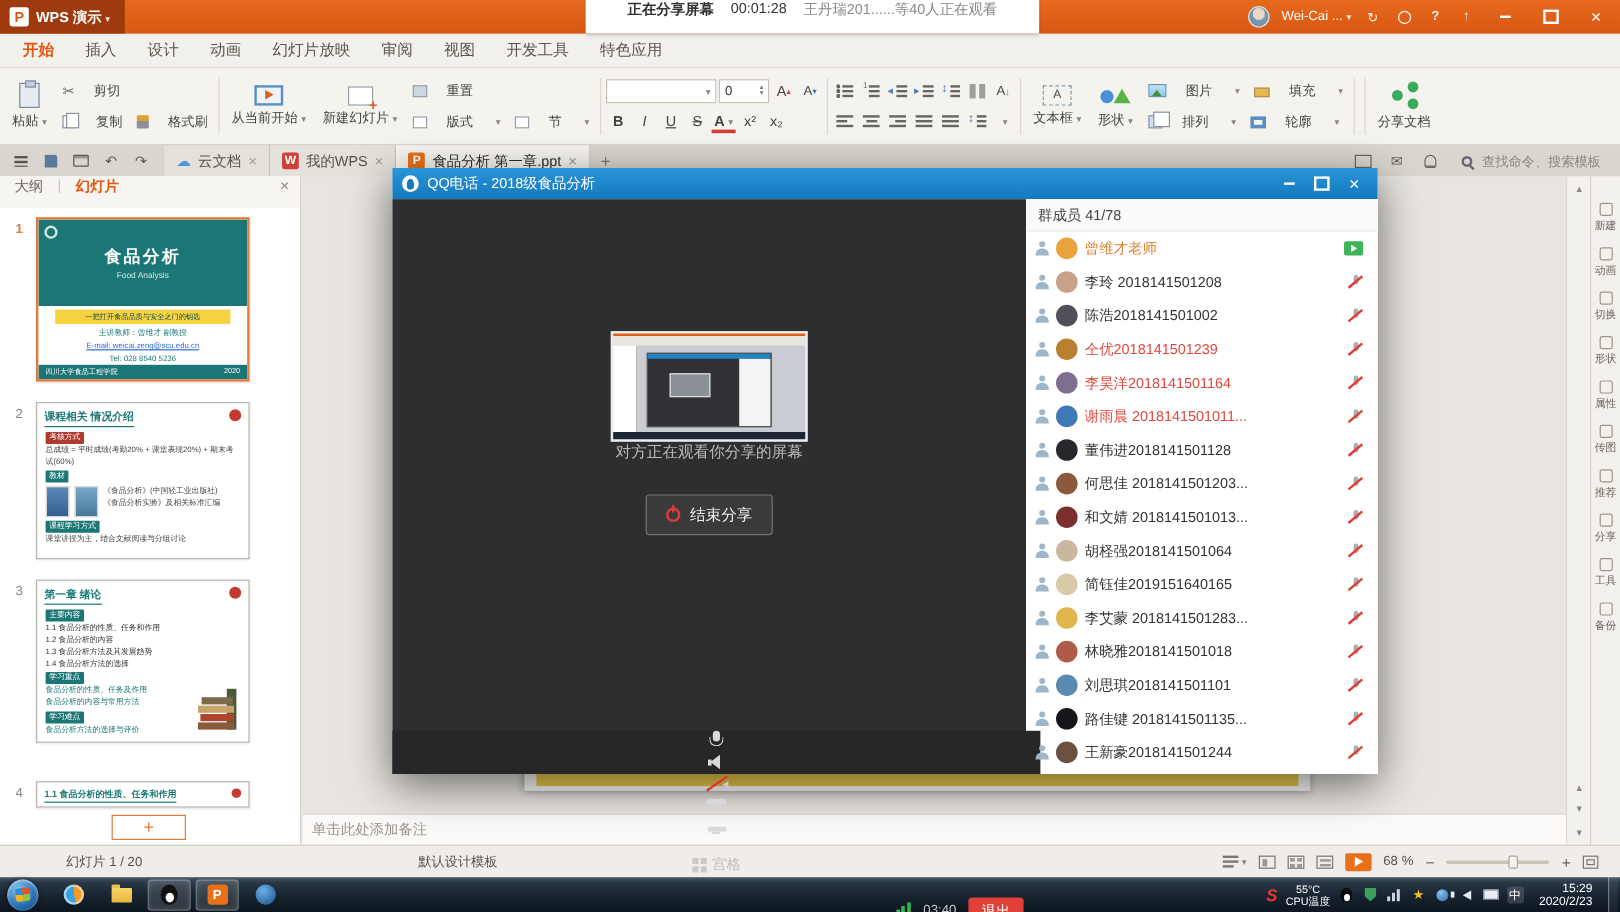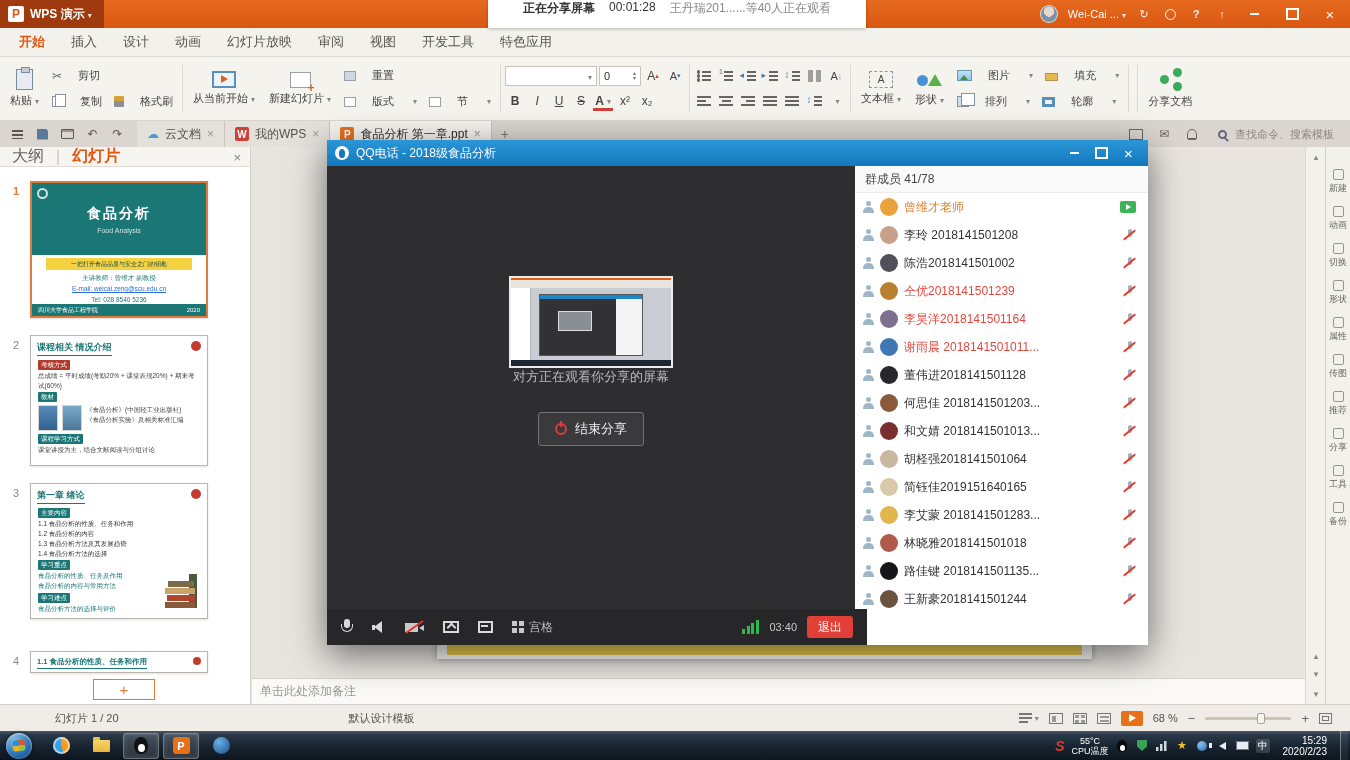--- a/index.html
+++ b/index.html
@@ -144,21 +144,21 @@
   .sarr.a2 { bottom:40px; } .sarr.a2::before { content:"▴"; }
   .sarr.a3 { bottom:22px; } .sarr.a3::before { content:"▾"; }
   .sarr.a4 { bottom:2px; } .sarr.a4::before { content:"▾"; }
   .rail { position:absolute; right:0; top:147px; width:25px; height:557px; background:#f3f1ec; border-left:1px solid #d5d1c9; display:flex; flex-direction:column; align-items:center; padding-top:22px; gap:11px; }
   .rail-item { display:flex; flex-direction:column; align-items:center; gap:2px; }
   .rail-ico { width:11px; height:11px; border:1px solid #9a958c; border-radius:2px; }
   .rail-lbl { font-size:9px; color:#6a665f; white-space:nowrap; }
 
   
   .slidepanel { position:absolute; left:0; top:147px; width:251px; height:557px; background:#fff; border-right:1px solid #d5d1c9; }
-  .sp-head { height:20px; display:flex; align-items:center; border-bottom:1px solid #e0dcd4; background:#f7f5f1; font-size:16px; }
+  .sp-head { height:36px; display:flex; border-bottom:1px solid #e0dcd4; background:#f7f5f1; font-size:12px; }
   .sp-tab { padding:0 12px; color:#6a665f; }
   .sp-div { color:#c9c5bd; }
   .sp-tab.active { color:#e8540e; font-weight:bold; }
   .sp-close { margin-left:auto; padding-right:9px; color:#8a8680; }
   .sp-close::before { content:"×"; font-size:13px; }
   .thumbs { position:absolute; left:0; top:26px; right:0; bottom:0; overflow:hidden; background:#fff; }
   .tnum { position:absolute; left:13px; font-size:11px; color:#8a8680; }
   .tnum.sel { color:#e07b39; font-weight:bold; }
   .thumb { position:absolute; left:30px; width:178px; background:#fff; border:1px solid #b9b5ad; box-shadow:0 1px 2px rgba(0,0,0,.12); overflow:hidden; }
   .thumb.selected { border:2px solid #e07b39; }
@@ -259,21 +259,21 @@
   .pv-left { position:absolute; top:10px; left:0; width:20px; bottom:6px; background:#fff; border-right:1px solid #b5b5b5; }
   .pv-win { position:absolute; left:28px; top:16px; width:104px; height:62px; background:#323236; border:1px solid #555; }
   .pv-win-title { height:4px; background:#1e86c8; }
   .pv-win-inner { position:absolute; left:18px; top:16px; width:34px; height:20px; background:#8a8f96; border:1px solid #ddd; }
   .pv-win-members { position:absolute; right:0; top:4px; width:26px; bottom:0; background:#f4f4f4; }
   .pv-task { position:absolute; bottom:0; left:0; right:0; height:6px; background:#1c2634; }
   .watch-text { color:#b9b9b9; font-size:13px; text-align:center; margin-top:0; }
   .endshare-btn { margin:26px auto 0; width:106px; height:34px; background:#3a3a3c; border:1px solid #737375; border-radius:3px; color:#ededed; display:flex; align-items:center; justify-content:center; gap:8px; font-size:13px; }
   .pwr { width:12px; height:12px; border:2px solid #e03a3a; border-radius:50%; position:relative; }
   .pwr::after { content:""; position:absolute; left:50%; top:-4px; width:2px; height:6px; background:#e03a3a; transform:translateX(-50%); }
-  .qq-toolbar { position:absolute; left:0; bottom:0; width:540px; height:36px; background:#27272a; display:flex; align-items:center; padding:0 14px; gap:19px; }
+  .qq-toolbar { position:absolute; left:0; bottom:0; width:540px; height:36px; background:#27272a; display:flex; align-items:center; padding:0 14px; gap:19px;flex-direction:column; }
   .ic-mic2 { position:relative; width:12px; height:16px; }
   .ic-mic2::before { content:""; position:absolute; left:3px; top:0; width:6px; height:9px; background:#d9d9dc; border-radius:3px; }
   .ic-mic2::after { content:""; position:absolute; left:0; top:5px; width:10px; height:7px; border:1px solid #d9d9dc; border-top:none; border-radius:0 0 7px 7px; }
   .ic-spk2 { position:relative; width:14px; height:14px; }
   .ic-spk2::before { content:""; position:absolute; left:0; top:4.5px; width:3px; height:5px; background:#d9d9dc; }
   .ic-spk2::after { content:""; position:absolute; left:2px; top:1px; border-right:8px solid #d9d9dc; border-top:6px solid transparent; border-bottom:6px solid transparent; }
   .ic-cam { position:relative; width:19px; height:13px; background:linear-gradient(#c9c9cc,#c9c9cc) no-repeat 0 2px/13px 9px; }
   .ic-cam::before { content:""; position:absolute; right:0; top:4px; border-right:5px solid #c9c9cc; border-top:3px solid transparent; border-bottom:3px solid transparent; }
   .ic-cam::after { content:""; position:absolute; left:-1px; top:5px; width:21px; height:2px; background:#e0352b; transform:rotate(-35deg); }
   .ic-screen { width:16px; height:12px; border:2px solid #d9d9dc; position:relative; }
@@ -896,20 +896,26 @@
             <span class="ic-micmute"></span>
           </div>
           <div class="mrow">
             <span class="ic-person"></span>
             <span class="avatar" style="background: rgb(176, 90, 74);"></span>
             <span class="mname">林晓雅2018141501018</span>
             <span class="ic-micmute"></span>
           </div>
           <div class="mrow">
             <span class="ic-person"></span>
+            <span class="avatar" style="background: rgb(90, 138, 176);"></span>
+            <span class="mname">刘思琪2018141501101</span>
+            <span class="ic-micmute"></span>
+          </div>
+          <div class="mrow">
+            <span class="ic-person"></span>
             <span class="avatar" style="background: rgb(21, 21, 26);"></span>
             <span class="mname">路佳键 2018141501135...</span>
             <span class="ic-micmute"></span>
           </div>
           <div class="mrow">
             <span class="ic-person"></span>
             <span class="avatar" style="background: rgb(106, 81, 64);"></span>
             <span class="mname">王新豪2018141501244</span>
             <span class="ic-micmute"></span>
           </div>

